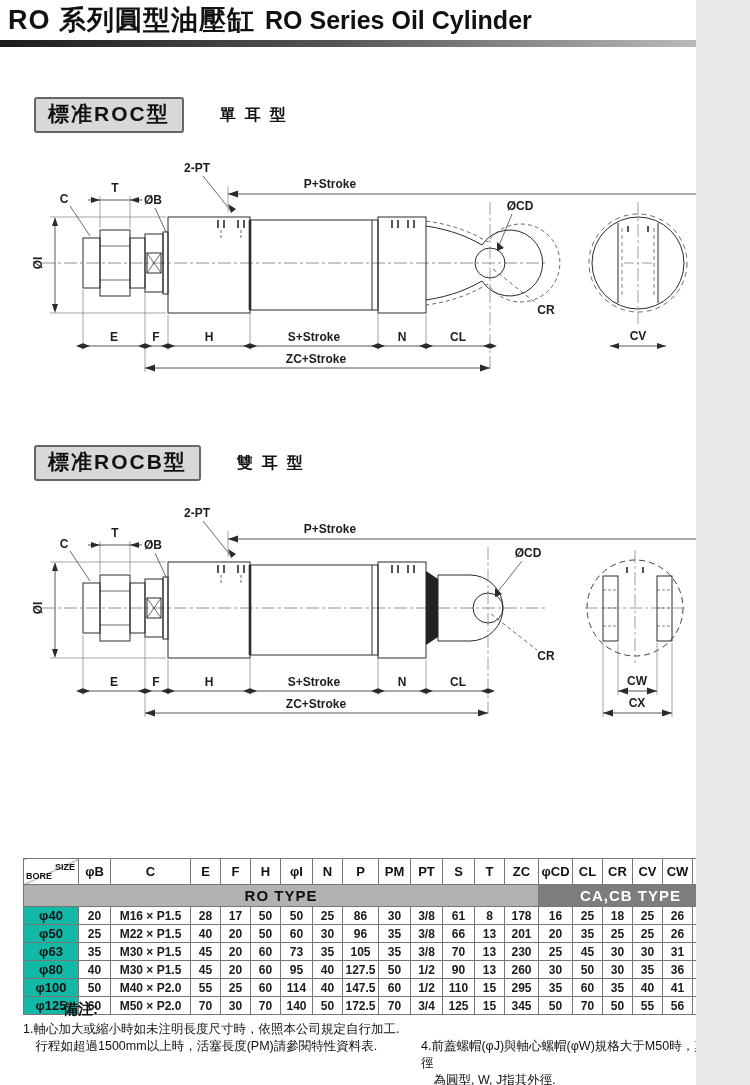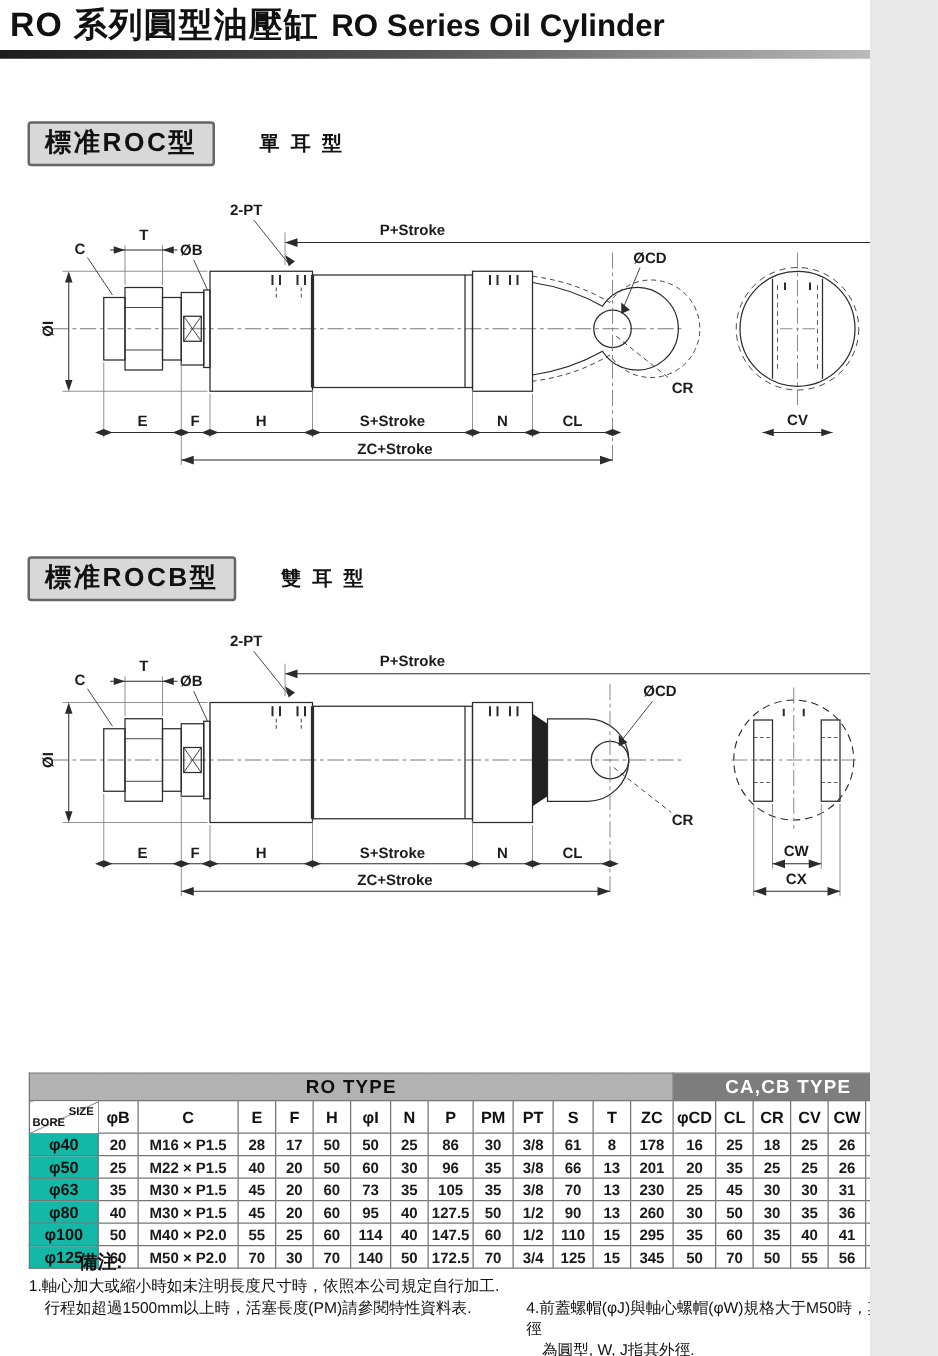--- a/index.html
+++ b/index.html
@@ -9,21 +9,21 @@
   .hdr{position:absolute;top:2px;left:8px;display:flex;align-items:baseline;gap:10px;white-space:nowrap;}
   .title-zh{font-size:27px;font-weight:bold;letter-spacing:1px;}
   .title-en{font-size:25px;font-weight:bold;letter-spacing:0px;}
   .brand{position:absolute;top:2px;right:10px;}
   .grad-bar{position:absolute;top:40px;left:0;width:750px;height:7px;
             background:linear-gradient(to right,#1c1c1c 0%,#555 45%,#c9c9c9 100%);}
   
   .sec{position:absolute;left:22px;display:flex;align-items:center;gap:36px;}
   .sec1{top:97px;} .sec2{top:445px;}
   .badge{display:inline-block;border:2px solid #666;border-radius:3px;background:#d8d8d8;
-         padding:1px 12px 3px 12px;font-size:21px;font-weight:bold;letter-spacing:2px;}
+         padding:1px 12px 3px 12px;font-size:21px;font-weight:bold;letter-spacing:2px;margin-left:12px;}
   .subt{font-size:16px;font-weight:bold;letter-spacing:9px;}
   
   .draw1{position:absolute;top:150px;left:0;}
   .draw2{position:absolute;top:495px;left:0;}
   svg text{font-family:"Liberation Sans",sans-serif;}
   
   .spec{position:absolute;top:858px;left:23px;width:699px;border-collapse:collapse;table-layout:fixed;}
   .spec th,.spec td{border:1px solid #767676;text-align:center;padding:0;font-size:12px;line-height:16px;height:17px;}
   .spec .band-ro{background:#b2b2b2;color:#101010;font-size:15px;font-weight:bold;height:21px;letter-spacing:1px;}
   .spec .band-ca{background:#7d7d7d;color:#ffffff;font-size:15px;font-weight:bold;height:21px;letter-spacing:1px;}
@@ -276,24 +276,20 @@
         <col style="width:34px">
         <col style="width:34px">
         <col style="width:30px">
       <col style="width:30px">
         <col style="width:30px">
         <col style="width:30px">
         <col style="width:30px">
     </colgroup>
     <thead>
       <tr>
-        <th class="band-ro" colspan="14">RO TYPE</th>
-        <th class="band-ca" colspan="6">CA,CB TYPE</th>
-      </tr>
-      <tr>
         <th class="corner">
           <span class="c-top">SIZE</span>
           <span class="c-bot">BORE</span>
         </th>
         <th class="colh">φB</th>
         <th class="colh">C</th>
         <th class="colh">E</th>
         <th class="colh">F</th>
         <th class="colh">H</th>
         <th class="colh">φI</th>
@@ -304,20 +300,24 @@
         <th class="colh">S</th>
         <th class="colh">T</th>
         <th class="colh">ZC</th>
         <th class="colh">φCD</th>
         <th class="colh">CL</th>
         <th class="colh">CR</th>
         <th class="colh">CV</th>
         <th class="colh">CW</th>
         <th class="colh">CX</th>
       </tr>
+      <tr>
+        <th class="band-ro" colspan="14">RO TYPE</th>
+        <th class="band-ca" colspan="6">CA,CB TYPE</th>
+      </tr>
     </thead>
     <tbody>
       <tr>
         <th class="bore">φ40</th>
         <td>20</td>
         <td>M16 × P1.5</td>
         <td>28</td>
         <td>17</td>
         <td>50</td>
         <td>50</td>

